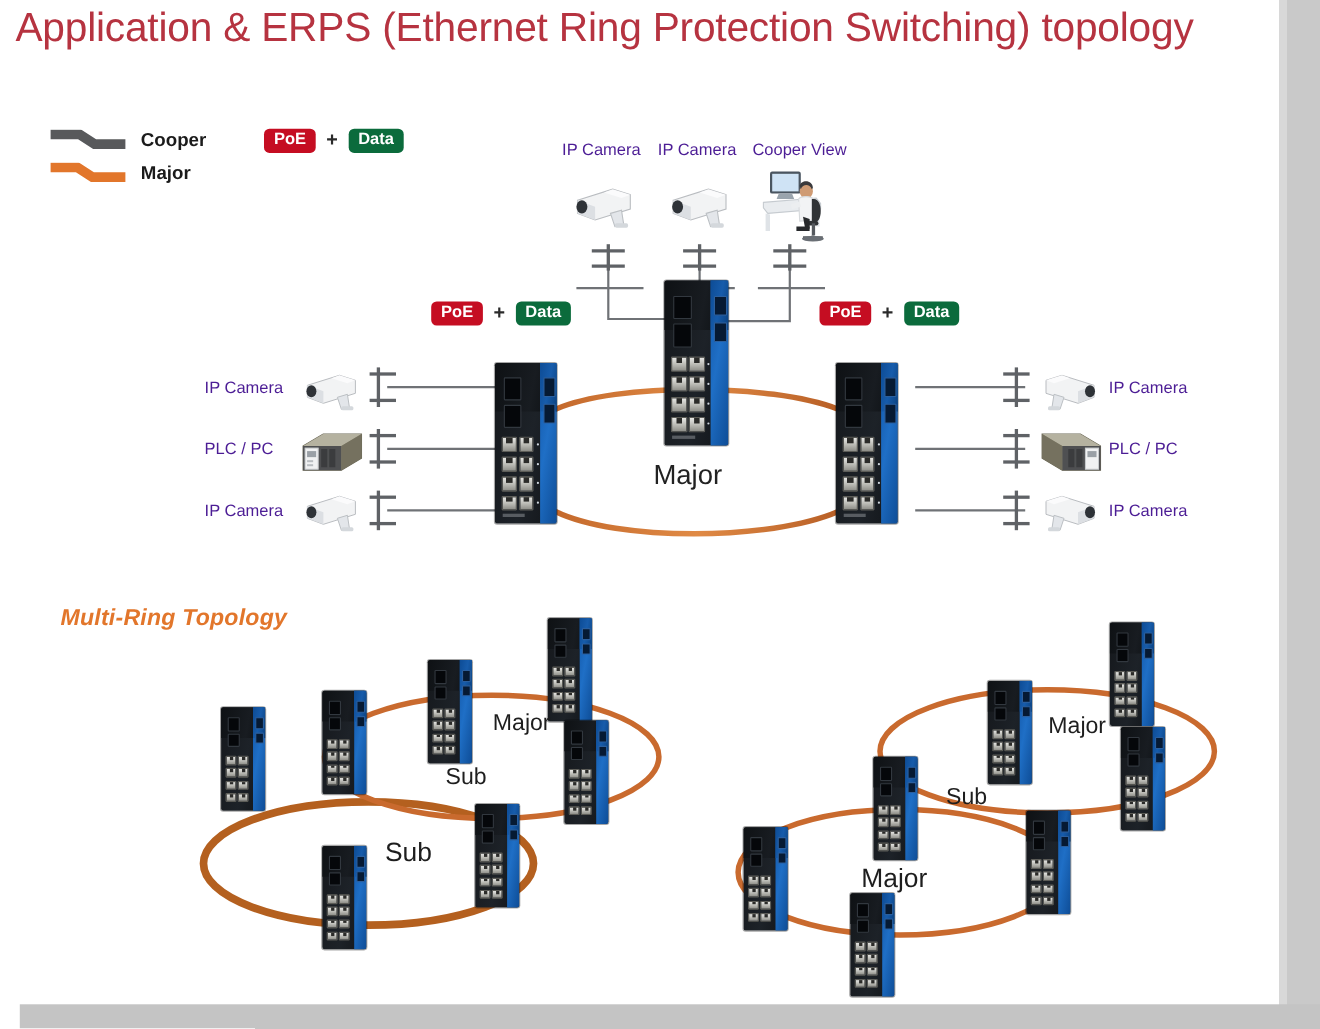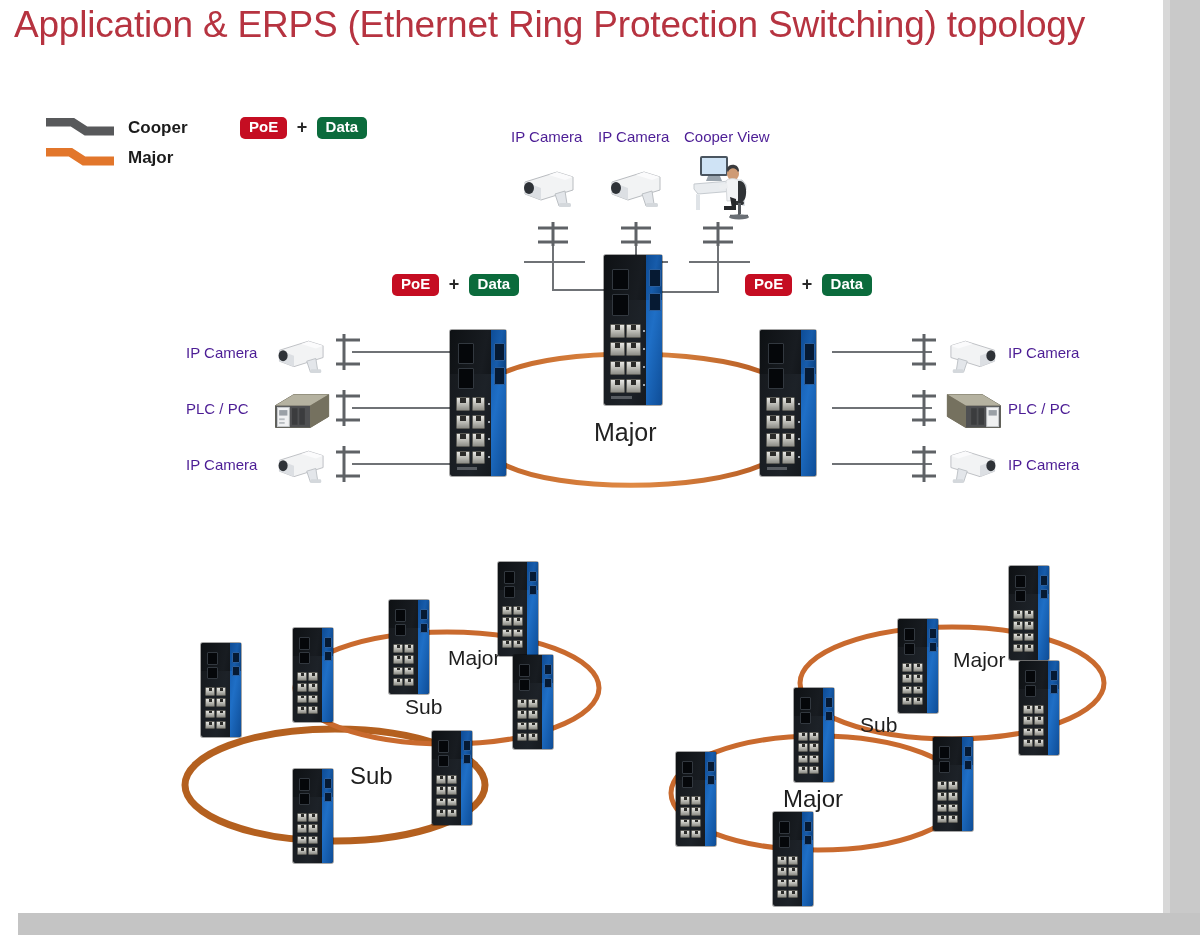--- a/index.html
+++ b/index.html
@@ -76,20 +76,21 @@
   .icon svg{display:block;}
 </style>
 </head>
 <body>
 
 <div id="stage">
 
   <div class="title">Application &amp; ERPS (Ethernet  Ring Protection Switching) topology</div>
   <div class="page-divider"></div>
 
+  <div class="section-title sec-multi">Multi-Ring Topology</div>
 
   <div class="legend">
     <div class="leg-row r1">
       <span class="leg-line">
         <svg width="72" height="20" viewBox="0 0 72 20">
           <path d="M2,4 L28,4 L42,13 L70,13" stroke="#58595b" stroke-width="9" fill="none" stroke-linecap="butt" stroke-linejoin="miter"></path>
         </svg>
       </span>
       <span class="leg-text">Cooper</span>
       <span class="leg-extra">

